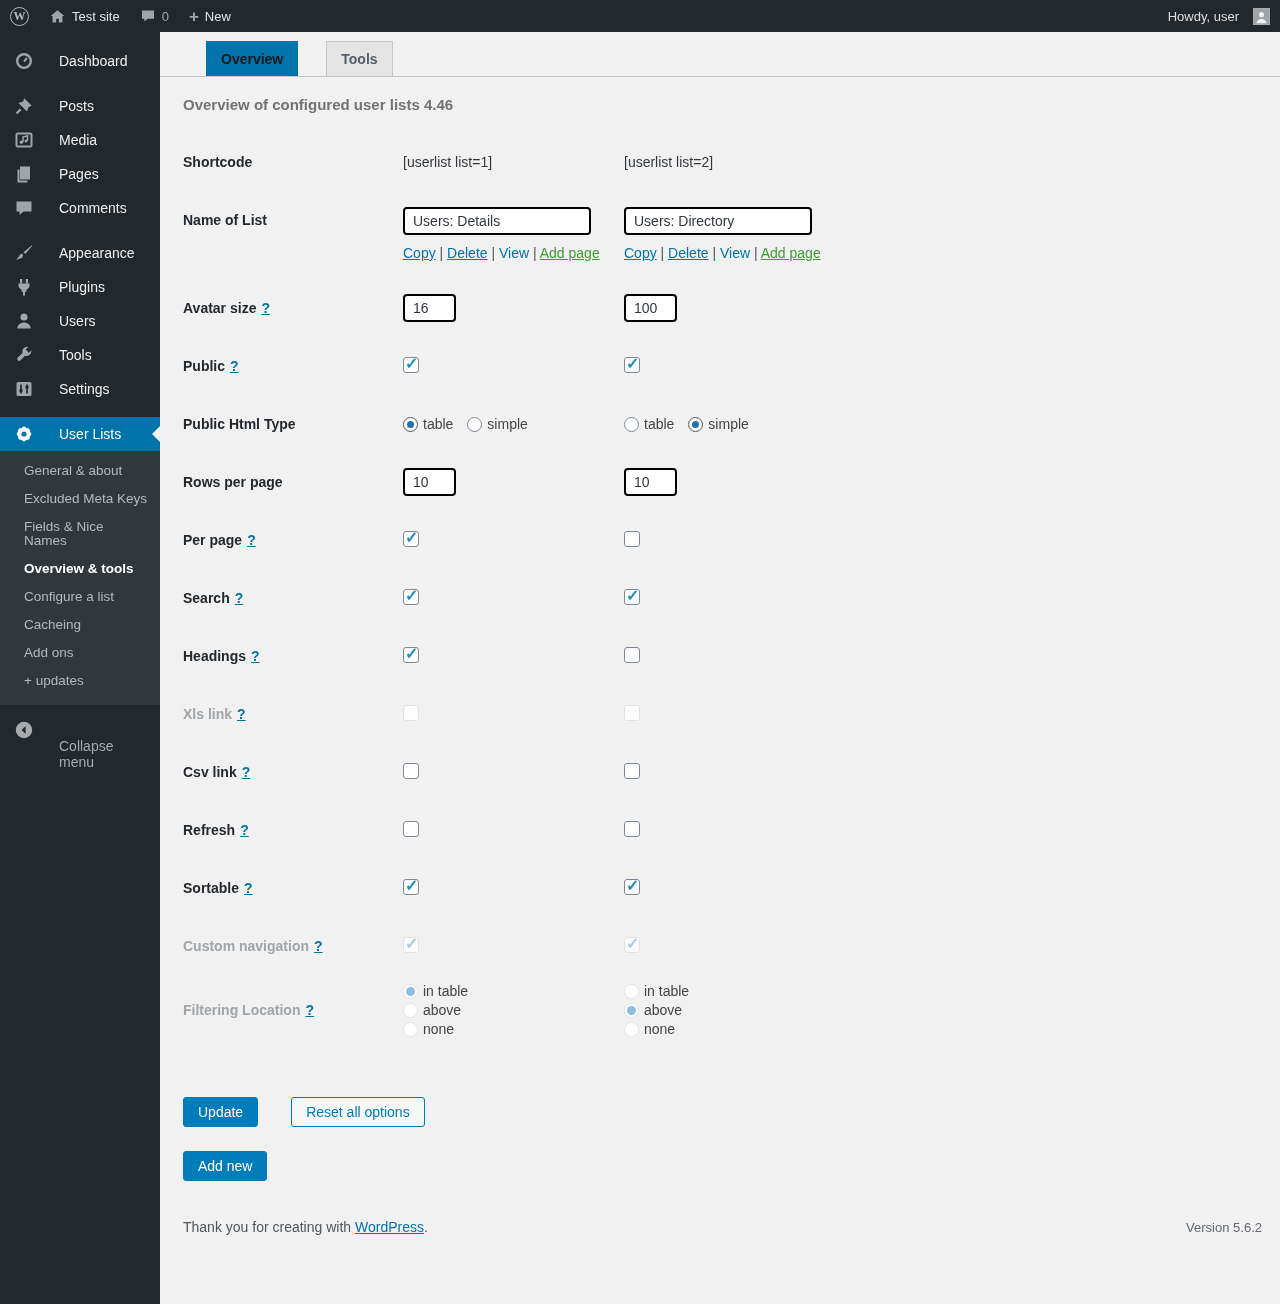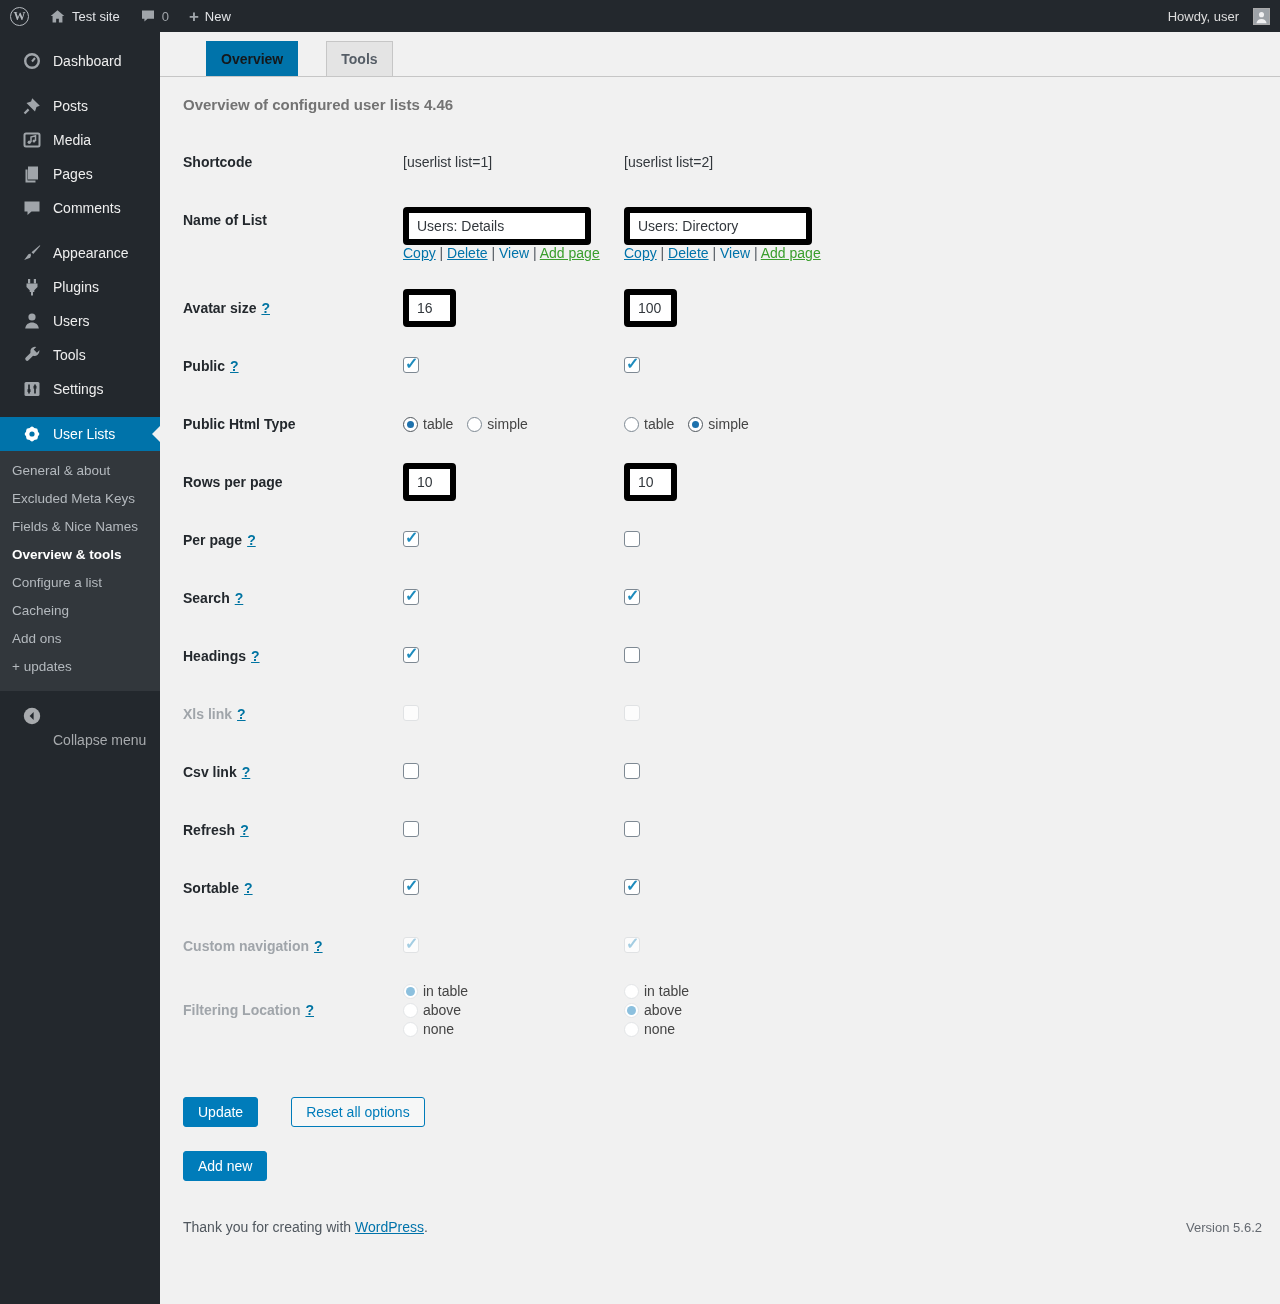--- a/index.html
+++ b/index.html
@@ -20,30 +20,30 @@
   .ab-item .ab-icon { color:#a0a5aa; display:flex; align-items:center; }
   .wp-logo-ring { width:19px; height:19px; border:1.8px solid #b4b9be; border-radius:50%;
     display:flex; align-items:center; justify-content:center; color:#b4b9be;
     font-family:"Liberation Serif", serif; font-weight:bold; font-size:12px; }
   .ab-count { color:#a0a5aa; }
   .plus-glyph { font-size:17px; font-weight:bold; color:#a0a5aa; line-height:1; }
   .howdy { color:#ddd; font-size:13px; }
   .ab-avatar { width:17px; height:17px; border:1px solid #aaa; background:#9ea3a8; display:block; margin-left:8px; }
   
   .sidebar { position:absolute; left:0; top:32px; width:160px; bottom:0; background:var(--menu-bg); padding-top:12px; }
-  .menu-item { height:34px; display:flex; align-items:center; gap:11px; padding:0 8px 0 20px;
+  .menu-item { height:34px; display:flex; align-items:center; gap:25px; padding:0 8px 0 12px;
     color:#eee; font-size:14px; cursor:pointer; position:relative; }
   .menu-icon { width:20px; height:20px; color:#a0a5aa; display:flex; align-items:center; justify-content:center; flex:0 0 20px; margin-left:2px; }
   .menu-item.active { background:var(--accent); color:#fff; }
   .menu-item.active .menu-icon { color:#fff; }
   .menu-item.active::after { content:""; position:absolute; right:0; top:50%; margin-top:-8px;
     border:8px solid transparent; border-right-color:var(--content-bg); }
   .menu-sep { height:11px; }
   .submenu { background:var(--submenu-bg); padding:6px 0 10px; }
-  .submenu-item { padding:7px 12px; font-size:13.5px; color:#b4b9be; cursor:pointer; line-height:14px; }
+  .submenu-item { padding:7px 12px; font-size:13.5px; color:#b4b9be; cursor:pointer; line-height:14px;margin-left:12px; }
   .submenu-item.current { color:#fff; font-weight:bold; }
   .collapse-row { margin-top:8px; }
   .collapse-row .menu-label { color:#a7aaad;margin-top:48px; }
   
   .main { position:absolute; left:160px; top:32px; right:0; bottom:0; background:var(--content-bg); }
   .tab-bar { margin-top:9px; padding-left:25px; border-bottom:1px solid #c6c6c6; display:flex; align-items:flex-end; height:36px; }
   .tab { padding:9px 14px; font-size:14px; font-weight:bold; background:#e4e4e4; color:#555d66;
     border:1px solid #c6c6c6; border-bottom:none; margin-right:7px; cursor:pointer; line-height:16px;margin-left:21px; }
   .tab.active { background:var(--accent); color:#14181b; border-color:var(--accent); }
   .page-title { margin:18px 0 0 23px; font-size:15px; font-weight:bold; color:#737373; line-height:20px; }
@@ -53,25 +53,25 @@
   .form-row.tall { height:88px; align-items:flex-start; }
   .form-row.tall .cell-label { padding-top:21px; }
   .form-row.tall .cell { padding-top:16px; }
   .form-row.row-radio-stack { height:70px; }
   .cell-label { width:220px; flex:0 0 220px; font-weight:bold; color:#23282d; font-size:14px; }
   .cell { width:221px; flex:0 0 221px; }
   .cell:last-child { flex:1 1 auto; }
   .form-row.disabled .cell-label { color:var(--disabled); }
   a.help { color:#0074a2; font-weight:bold; text-decoration:underline; margin-left:5px; font-size:14px; cursor:pointer; }
   .shortcode-text { font-size:14px; color:#32373c; }
-  .text-input { height:38px; border:6px solid #000000; border-radius:4px; background:#fff;
+  .text-input { height:28px; border:2px solid #000000; border-radius:4px; background:#fff;
     font-family:"Liberation Sans", sans-serif; font-size:14px; color:#32373c; padding:0 8px; }
   .name-input { width:188px; }
   .small-input { width:53px; }
-  .links-row { margin-top:0; font-size:14px; }
+  .links-row { margin-top:10px; font-size:14px; }
   .links-row a { cursor:pointer; }
   .links-row .u { text-decoration:underline; }
   .link-blue { color:var(--link-blue); text-decoration:none; }
   .link-green { color:var(--link-green); text-decoration:none; }
   .links-row .sep { color:#50575e; }
   
   .cb { width:16px; height:16px; border:1px solid #7e8993; border-radius:3px; background:#fff;
     display:inline-block; position:relative; cursor:pointer; }
   .cb.checked::after { content:"\2713"; position:absolute; left:1px; top:-4px; font-size:16px;
     font-weight:bold; color:var(--check); }

